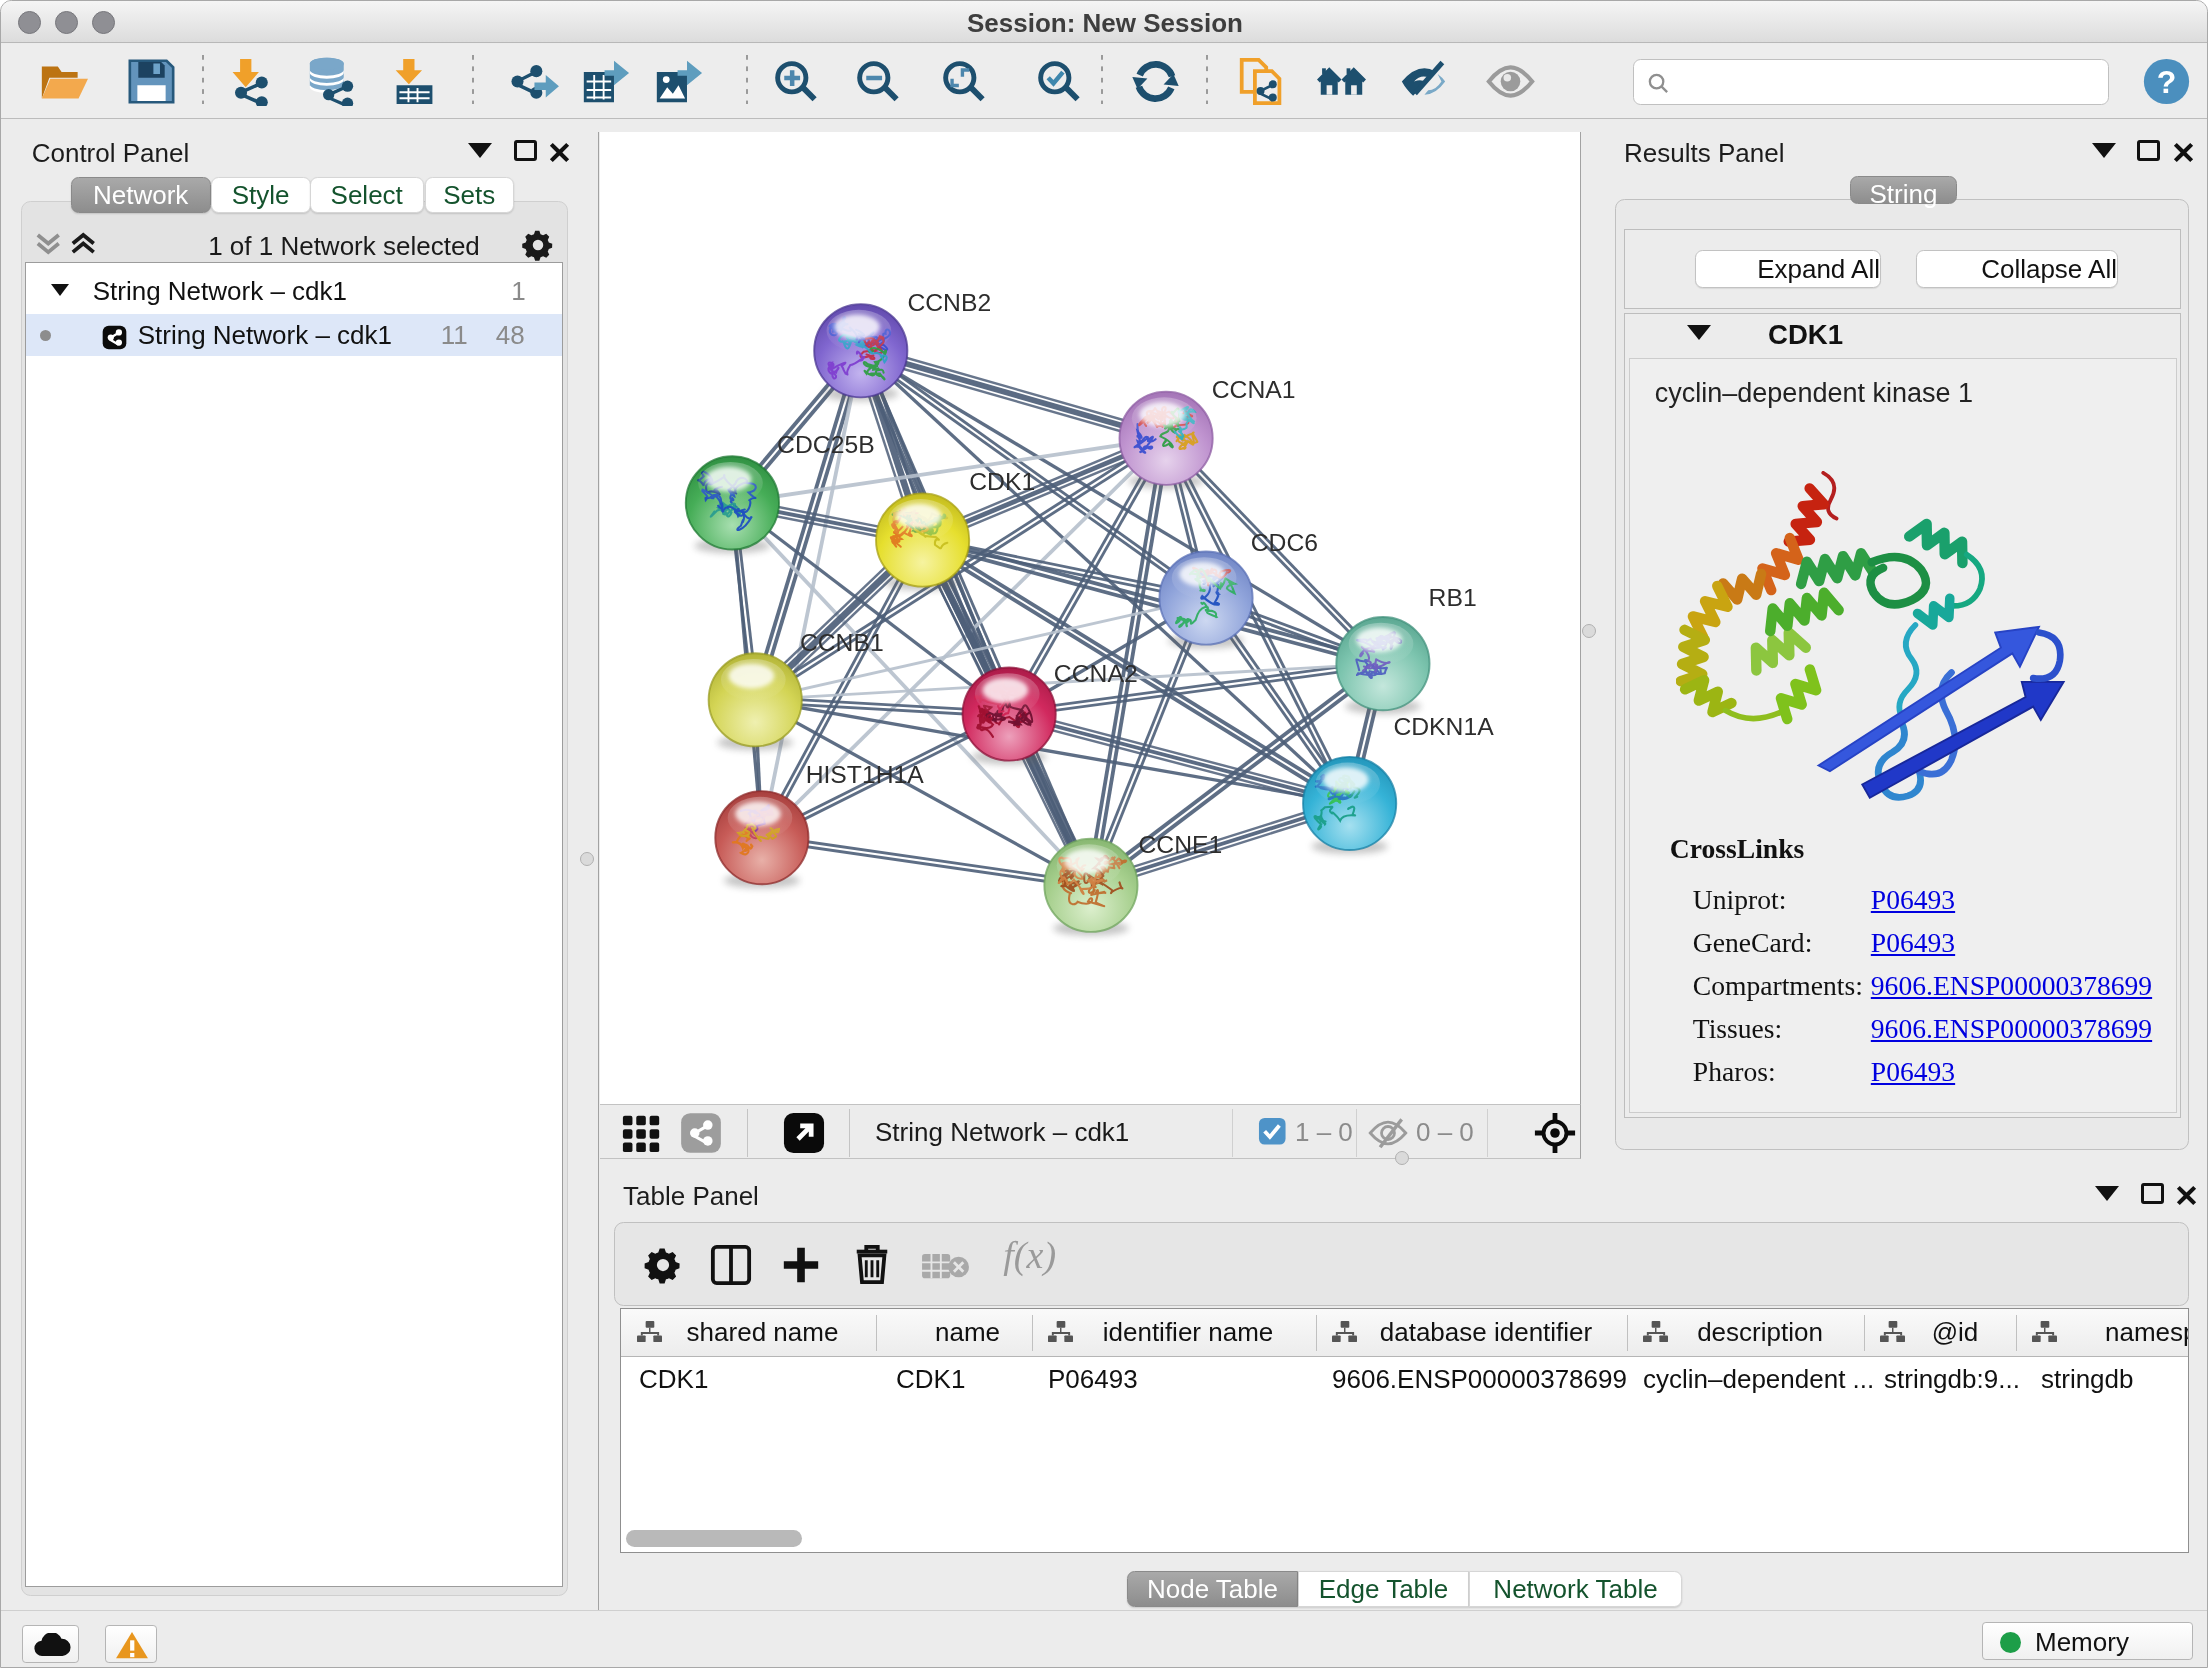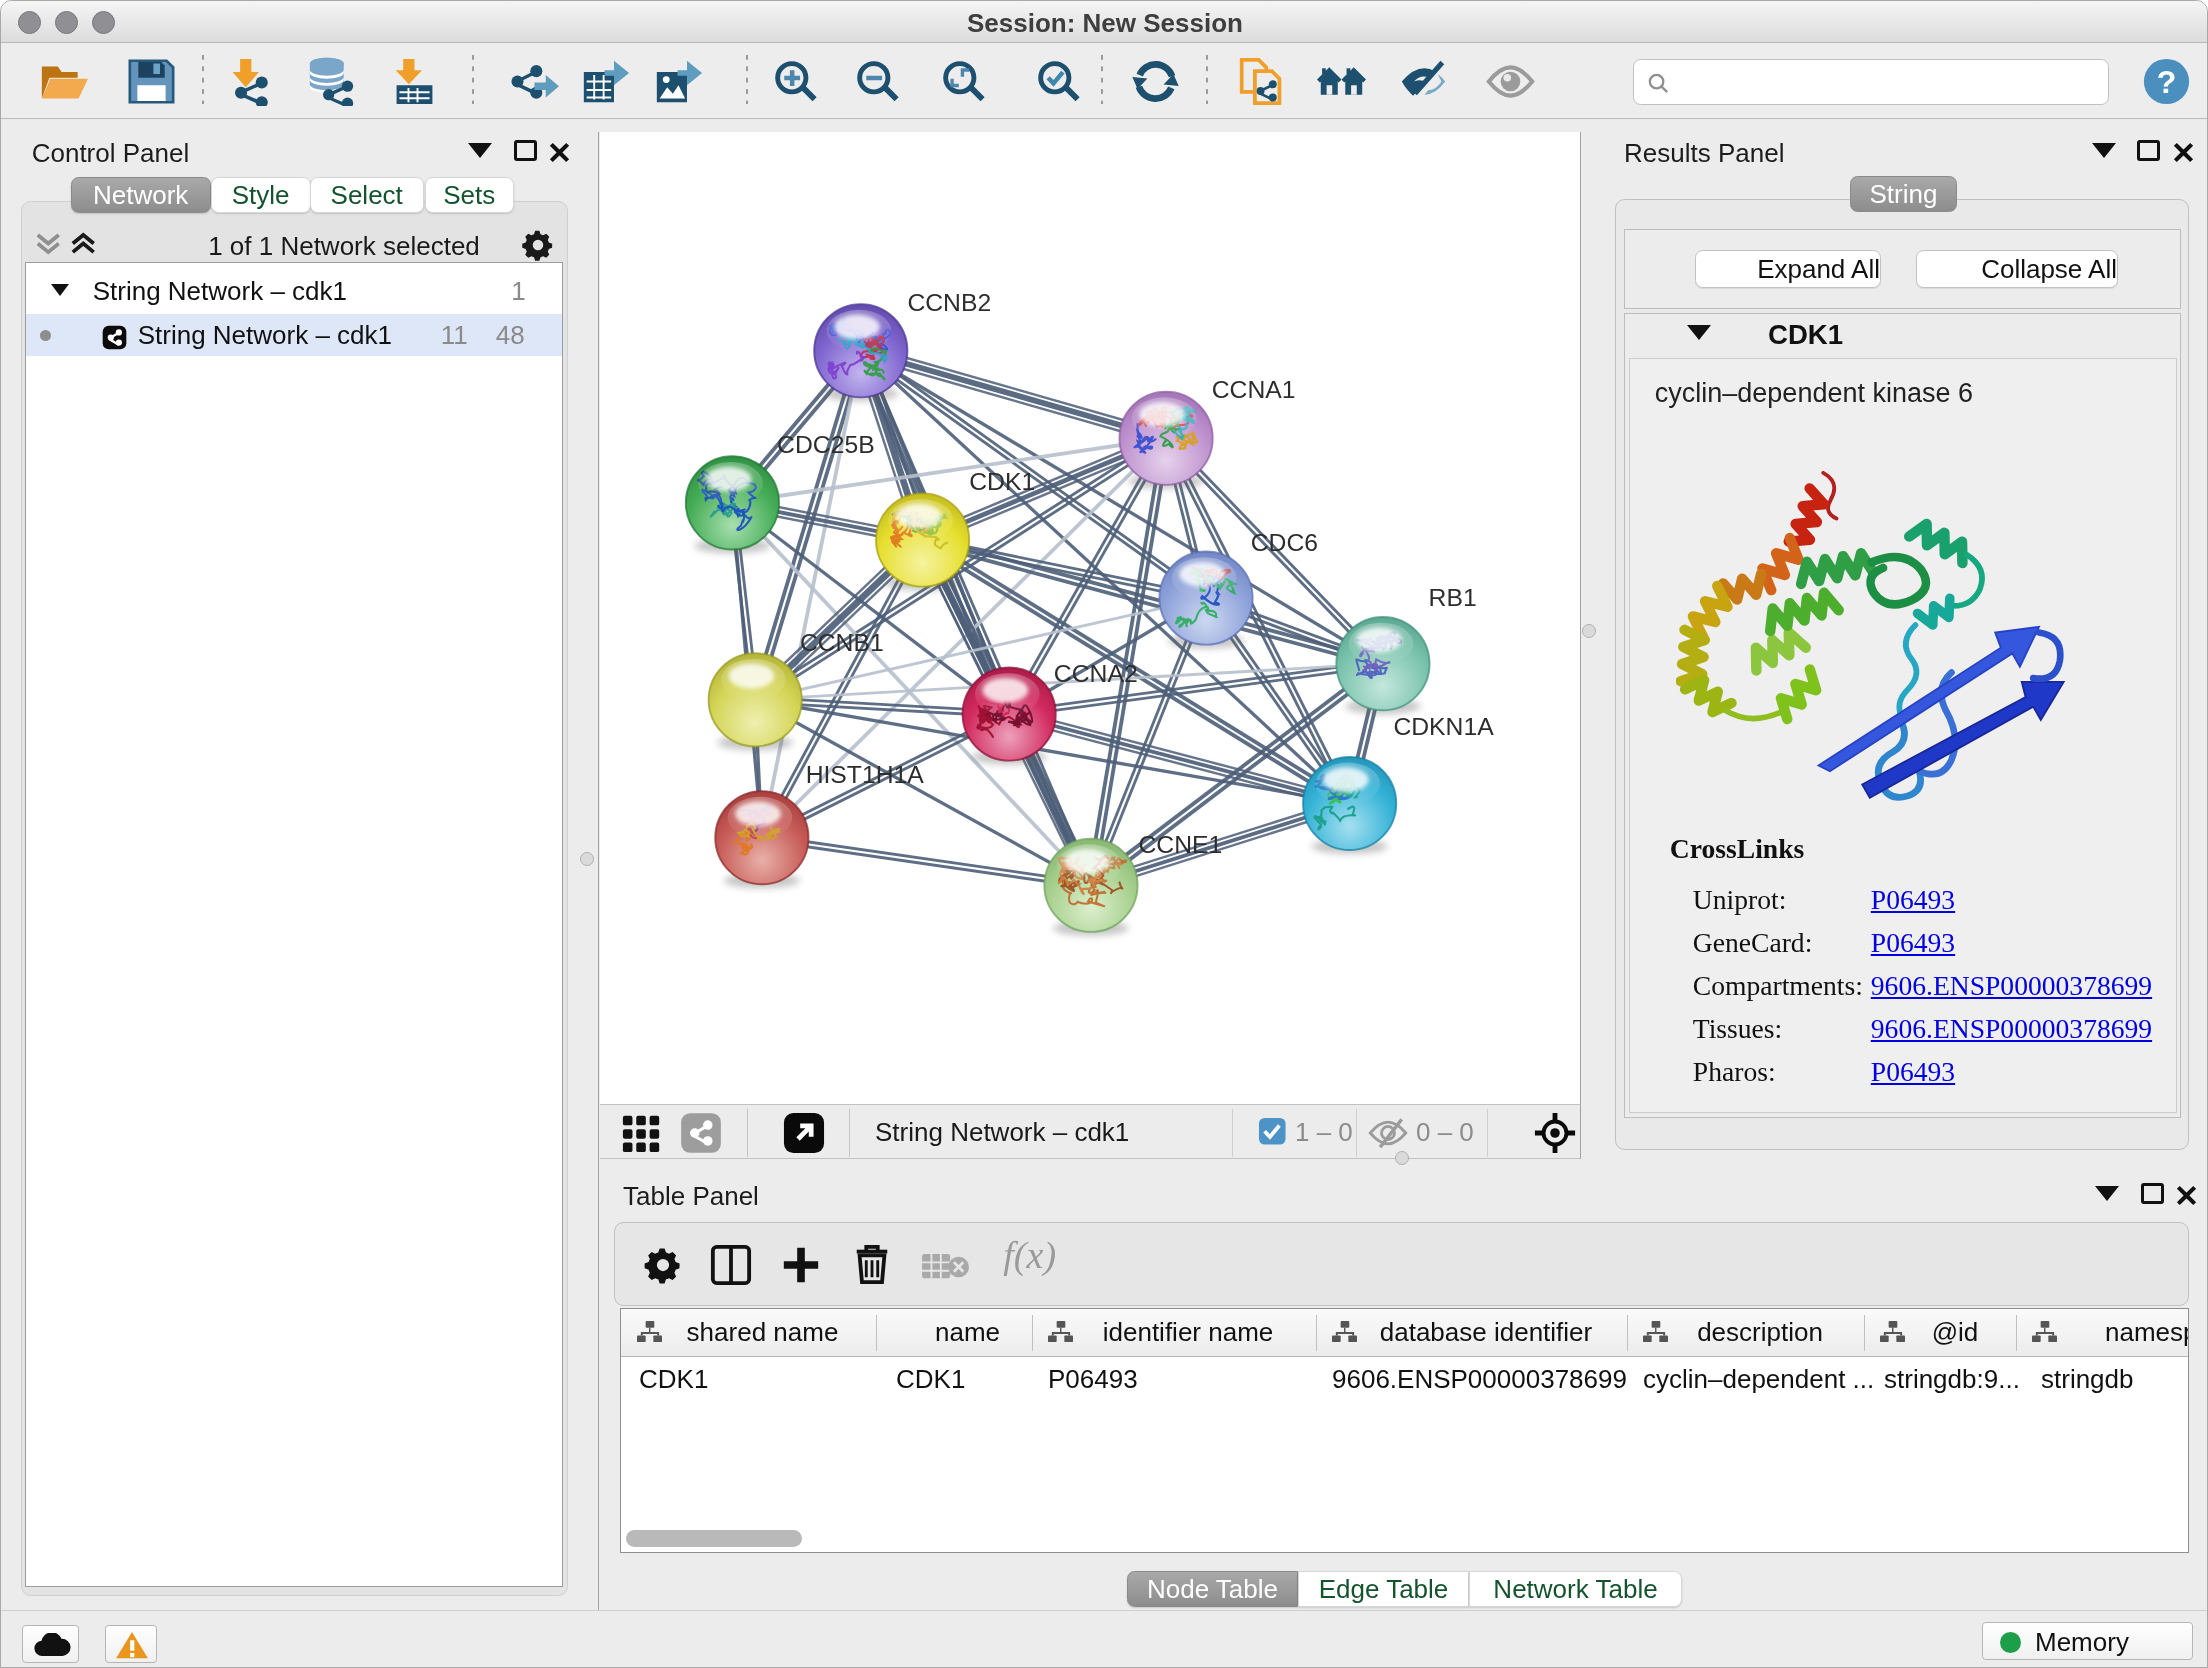--- a/index.html
+++ b/index.html
@@ -636,32 +636,32 @@
         </svg>
     </div>
     <div class="rpanel" id="rpanel">
       <div class="ptitle" style="left:42px; top:5.7px;">Results Panel</div>
       <div class="picons" style="left:510px; top:11.4px;"><span class="tri-dn"></span></div>
       <div class="picons" style="left:555px; top:7.6px;"><span class="sq"></span></div>
       <svg class="picons" style="left:589px; top:7.6px;" width="25" height="25" viewBox="0 0 26 26">
           <path d="M3 6 L6 3 L13 10 L20 3 L23 6 L16 13 L23 20 L20 23 L13 16 L6 23 L3 20 L10 13z" fill="#111"></path>
         </svg>
       <div class="rbox" style="left:33px; top:67px; width:574px; height:951px; background:#e9e9e9;"></div>
-      <div style="position:absolute; left:268px; top:44px; width:107px; height:36px; background:linear-gradient(#a9a9a9,#8d8d8d); border:1px solid #8a8a8a; border-radius:7.6px; color:#fff; font-size:26px; text-align:center; line-height:34px;">String</div>
+      <div style="position:absolute; left:268px; top:44px; width:107px; height:28px; background:linear-gradient(#a9a9a9,#8d8d8d); border:1px solid #8a8a8a; border-radius:7.6px; color:#fff; font-size:26px; text-align:center; line-height:34px;">String</div>
       <div style="position:absolute; left:42px; top:97px; width:557px; height:80px; background:#ececec; border:1px solid #bdbdbd;">
         <div class="btn" style="left:70px; top:20px; width:186px; height:38px; line-height:36px;">Expand All</div>
         <div class="btn" style="left:291px; top:20px; width:202px; height:38px; line-height:36px;">Collapse All</div>
       </div>
       <div style="position:absolute; left:42px; top:181px; width:557px; height:805px; background:#ececec; border:1px solid #bdbdbd;">
         <div style="position:absolute; left:0; top:0; width:100%; height:44px;">
           <span class="tri-dn" style="position:absolute; left:62px; top:11.4px;"></span>
           <span style="position:absolute; left:143px; top:4.8px; font-size:27.6px; font-weight:bold; color:#111;">CDK1</span>
         </div>
         <div style="position:absolute; left:3.8px; top:44px; width:548px; height:755px; background:#efefef; border:1px solid #cccccc;">
-          <div style="position:absolute; left:25px; top:19px; font-size:27px; color:#222;">cyclin–dependent kinase 6</div>
+          <div style="position:absolute; left:25px; top:19px; font-size:27px; color:#222;">cyclin–dependent kinase 1</div>
           <svg id="ribbon" style="position:absolute; left:46px; top:112px;" width="399" height="342" viewBox="0 0 420 360">
               <path d="M155 2 q18 10 8 28 q-8 14 6 20" stroke="#b41f1f" stroke-width="4" fill="none" stroke-linecap="round"></path>
 <path d="M140.7,18.3 L155.6,35.0 L133.4,37.0 L148.3,53.7 L126.0,55.7 L141.0,72.3 L118.7,74.3" stroke="#c62310" stroke-width="11" fill="none" stroke-linejoin="round" stroke-linecap="round"></path>
 <path d="M119.8,70.6 L129.0,93.4 L105.4,86.6 L114.6,109.4 L91.0,102.6 L100.2,125.4" stroke="#d4631a" stroke-width="11" fill="none" stroke-linejoin="round" stroke-linecap="round"></path>
 <path d="M89.6,108.3 L84.4,130.2 L69.6,113.3 L64.4,135.2 L49.6,118.3" stroke="#c97a16" stroke-width="11" fill="none" stroke-linejoin="round" stroke-linecap="round"></path>
 <path d="M43.4,121.1 L54.2,142.9 L30.6,137.1 L41.4,158.9 L17.8,153.1 L28.6,174.9" stroke="#c9a411" stroke-width="11" fill="none" stroke-linejoin="round" stroke-linecap="round"></path>
 <path d="M9.0,167.2 L30.3,177.8 L7.7,185.2 L29.0,195.8 L6.4,203.2 L27.6,213.8 L5.0,221.2" stroke="#b5ae13" stroke-width="11" fill="none" stroke-linejoin="round" stroke-linecap="round"></path>
 <path d="M9.6,229.7 L29.6,220.3 L24.0,241.7 L44.0,232.3 L38.4,253.7 L58.4,244.3" stroke="#9cb513" stroke-width="11" fill="none" stroke-linejoin="round" stroke-linecap="round"></path>
 <path d="M52 252 q26 16 58 2" stroke="#8fbe1e" stroke-width="6" fill="none" stroke-linecap="round"></path>
 <path d="M117.1,261.1 L110.5,239.3 L132.3,245.9 L125.7,224.1 L147.5,230.7 L140.9,208.9" stroke="#7fc21c" stroke-width="11" fill="none" stroke-linejoin="round" stroke-linecap="round"></path>

